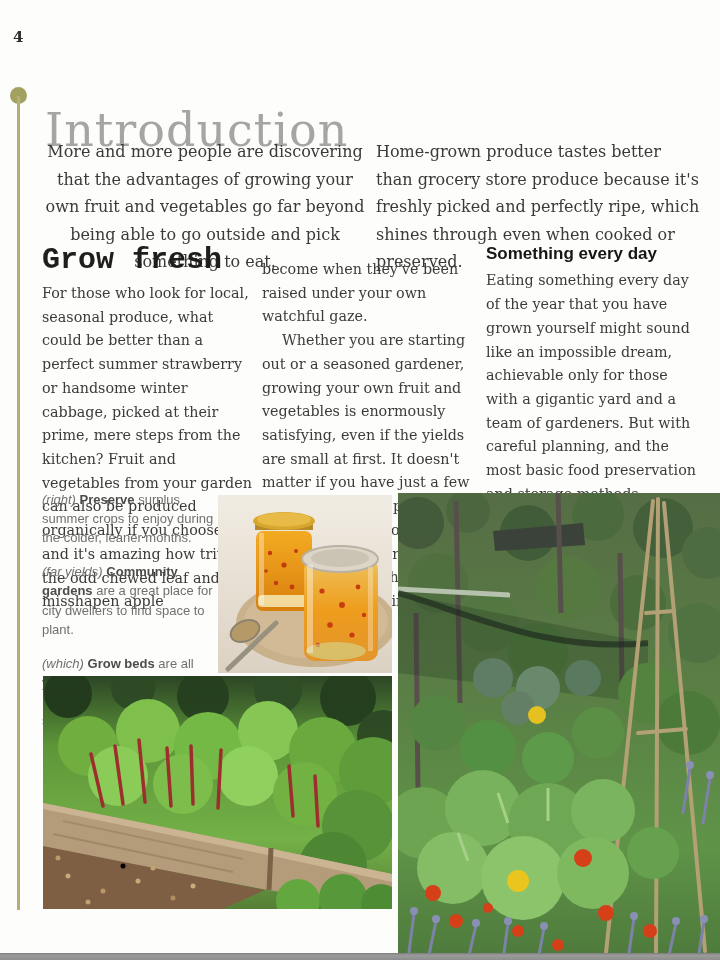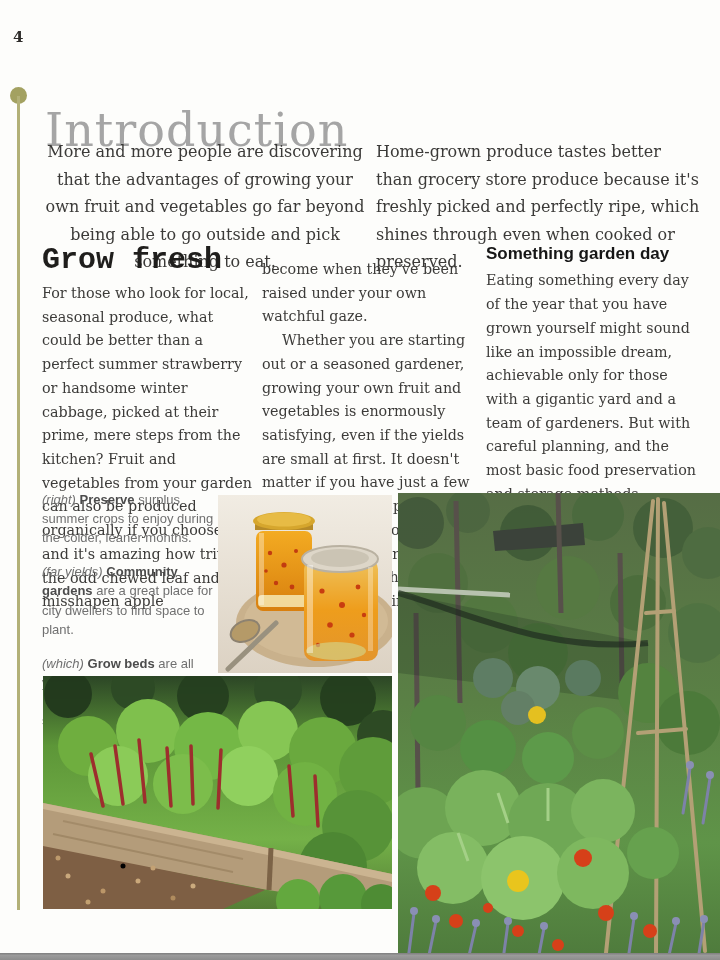--- a/index.html
+++ b/index.html
@@ -82,21 +82,21 @@
   <h2 class="h-serif">Grow fresh</h2>
   <p>For those who look for local, seasonal produce, what could be better than a perfect summer strawberry or handsome winter cabbage, picked at their prime, mere steps from the kitchen? Fruit and vegetables from your garden can also be produced organically if you choose, and it's amazing how trivial the odd chewed leaf and misshapen apple</p>
 </div>
 
 <div class="abs col c2">
   <p>become when they've been raised under your own watchful gaze.</p>
   <p class="indent">Whether you are starting out or a seasoned gardener, growing your own fruit and vegetables is enormously satisfying, even if the yields are small at first. It doesn't matter if you have just a few patio pots, some spare space in a border, or a community garden, you can grow your own, and it's much easier than you might think.</p>
 </div>
 
 <div class="abs col c3">
-  <h2 class="h-sans">Something garden day</h2>
+  <h2 class="h-sans">Something every day</h2>
   <p>Eating something every day of the year that you have grown yourself might sound like an impossible dream, achievable only for those with a gigantic yard and a team of gardeners. But with careful planning, and the most basic food preservation and storage methods, anyone with growing space can enjoy home-grown produce, fresh or stored, throughout the year.</p>
 </div>
 
 <div class="abs captions">
   <p class="caption">
     <span class="cap-prefix">(right)</span>
     <span class="cap-term">Preserve</span>
     <span>surplus summer crops to enjoy during the colder, leaner months.</span>
   </p>
   <p class="caption">

